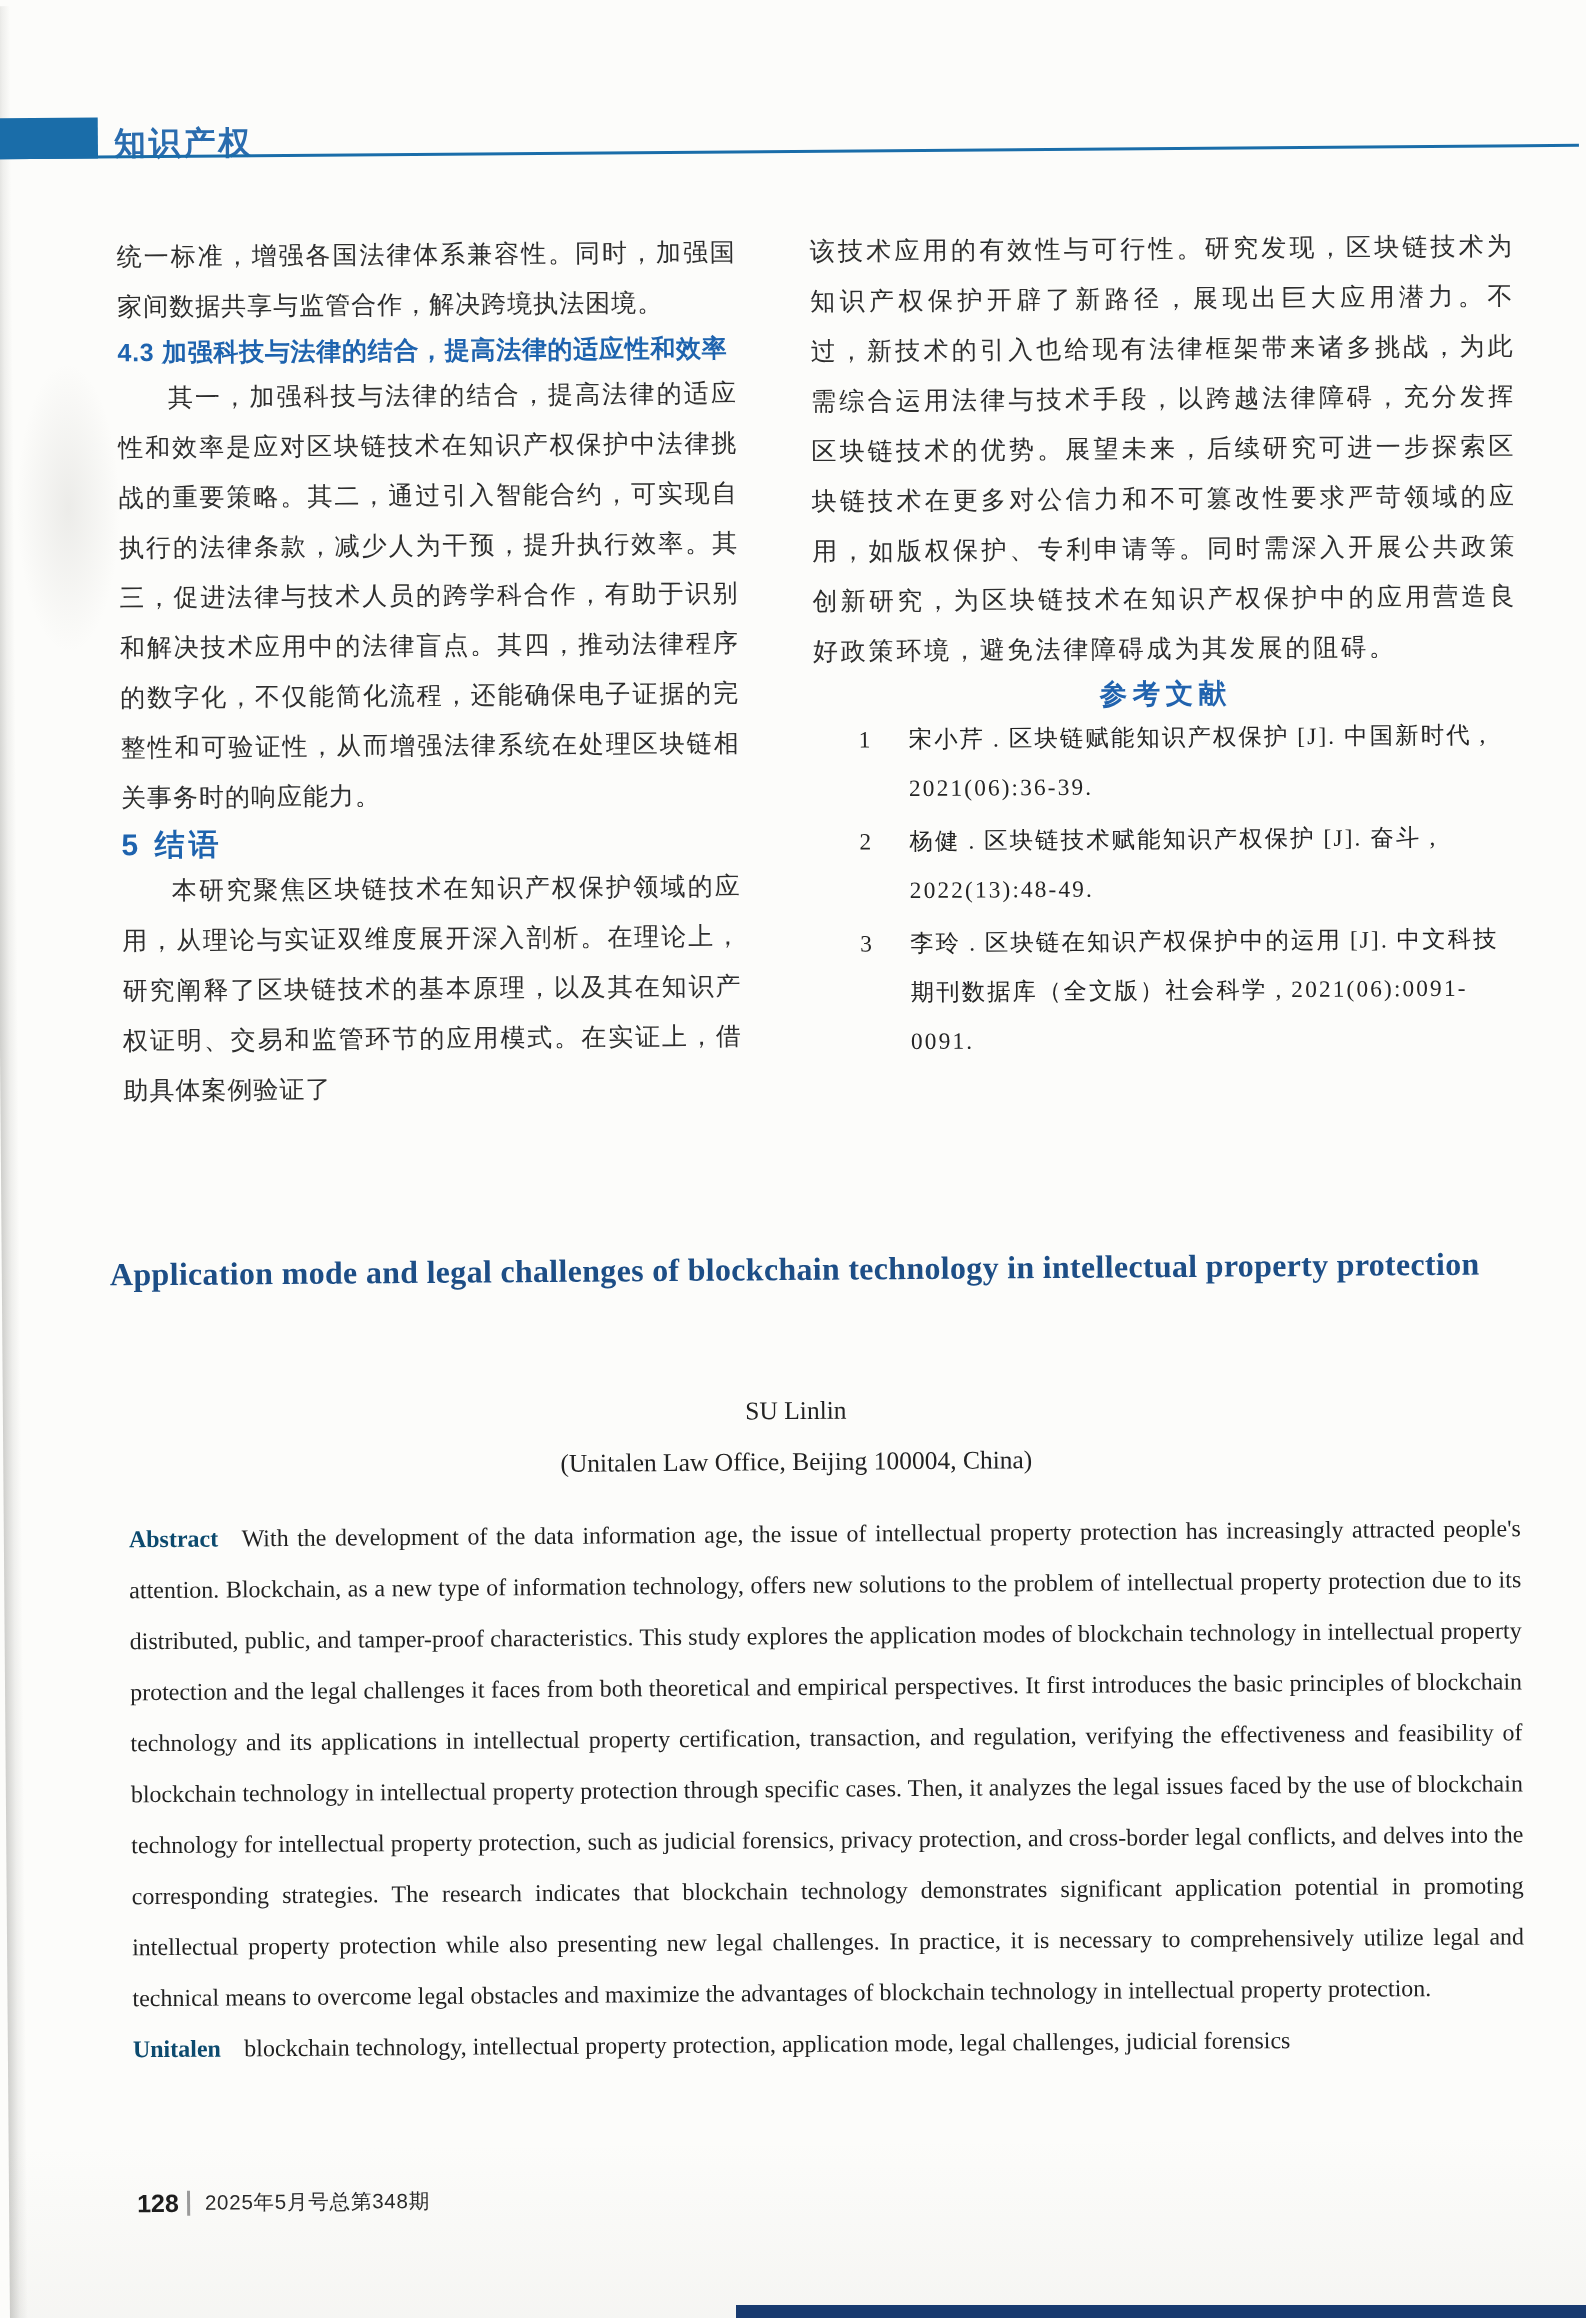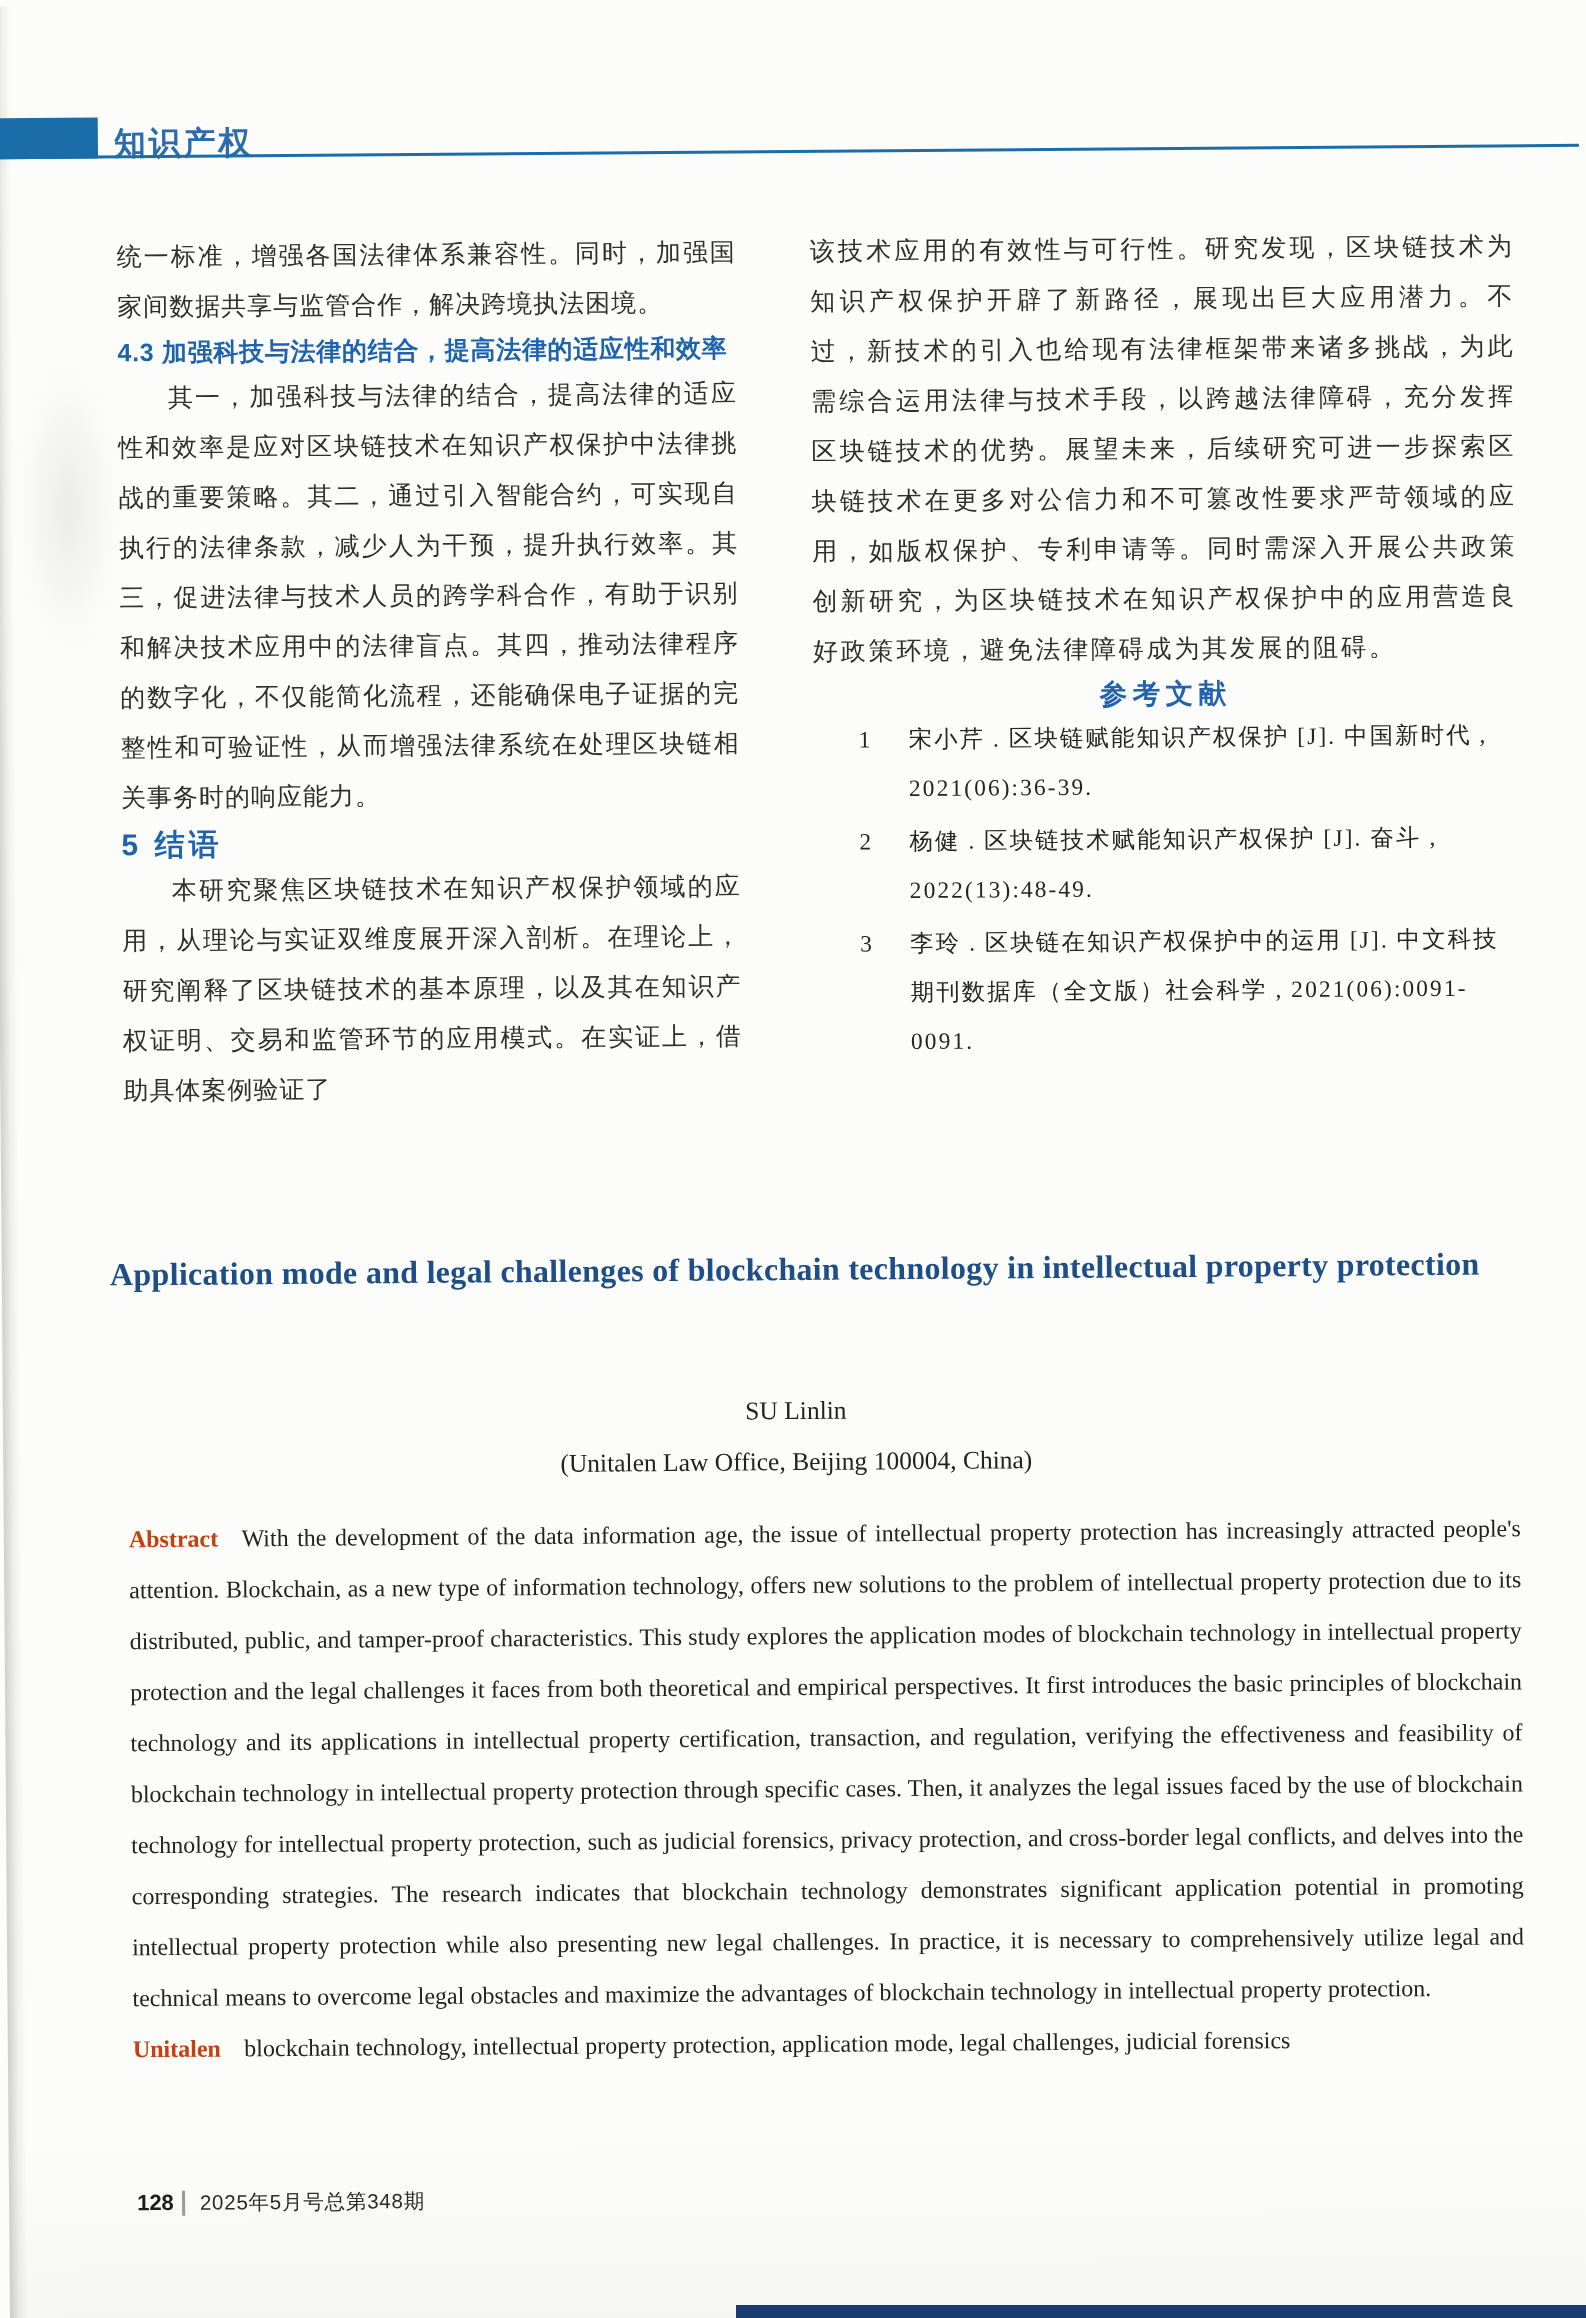--- a/index.html
+++ b/index.html
@@ -44,26 +44,26 @@
   .ref-num{position:absolute;left:45px;top:0;}
 
   
   .eng-title{position:absolute;left:103px;top:1244px;width:1380px;text-align:center;
     font-size:32px;font-weight:bold;color:#1d4e86;line-height:50px;letter-spacing:0.3px;}
   .eng-author{position:absolute;left:0;top:1396px;width:1586px;text-align:center;font-size:25.5px;color:#222;}
   .eng-affil{position:absolute;left:0;top:1447px;width:1586px;text-align:center;font-size:25.5px;color:#222;}
   .eng-block{position:absolute;left:125px;top:1509px;width:1392px;
     font-size:24px;line-height:51px;text-align:justify;color:#222;}
   .eng-block p{margin:0;}
-  .lbl{color:#c2410c;font-weight:bold;margin-top:27px;}
+  .lbl{color:#0c4a6e;font-weight:bold;margin-top:27px;}
   .lbl-gap{display:inline-block;width:23.4px;}
 
   
   .footer{position:absolute;left:128px;top:2183px;height:30px;display:flex;align-items:center;}
-  .pg-num{font-family:"Liberation Sans","DejaVu Sans",sans-serif;font-size:22px;font-weight:bold;color:#1d1d1d;}
+  .pg-num{font-family:"Liberation Sans","DejaVu Sans",sans-serif;font-size:25px;font-weight:bold;color:#1d1d1d;}
   .pg-sep{width:2.8px;height:25px;background:#9a9a9a;margin:0 15px 0 8.3px;}
   .pg-issue{font-family:"Liberation Sans","DejaVu Sans",sans-serif;font-size:20.6px;color:#2a2a2a;letter-spacing:0.7px;}
 
   .bottom-bar{position:absolute;right:0;bottom:0;width:850px;height:14.5px;background:#183a6f;}
 </style>
 </head>
 <body>
 
 <div class="sheet">
 

